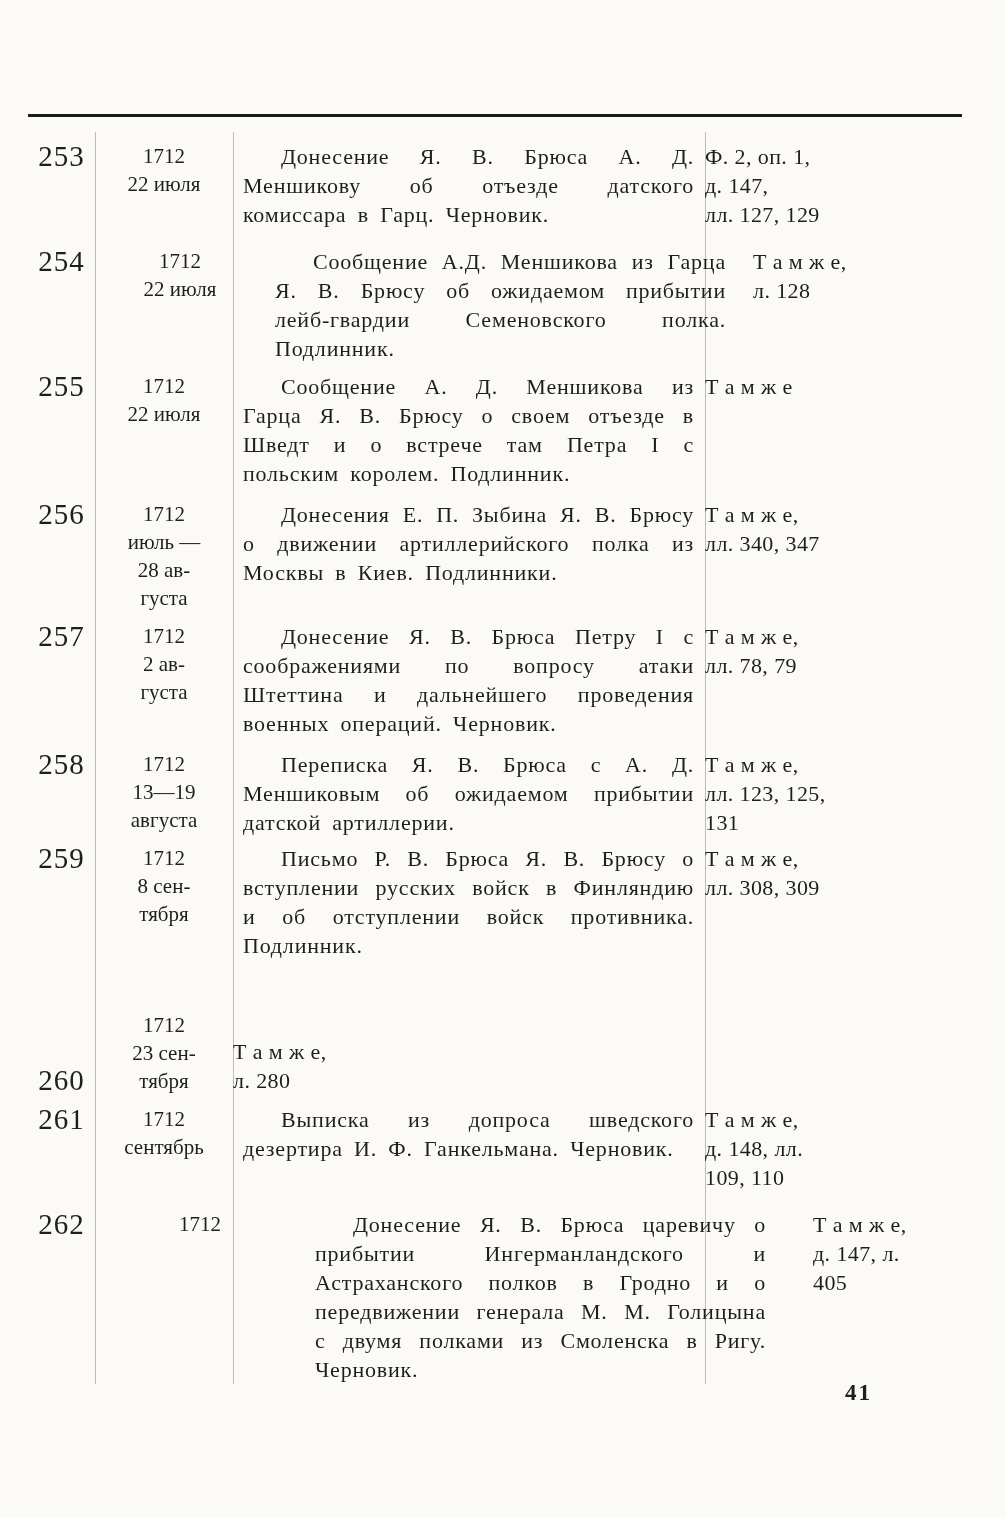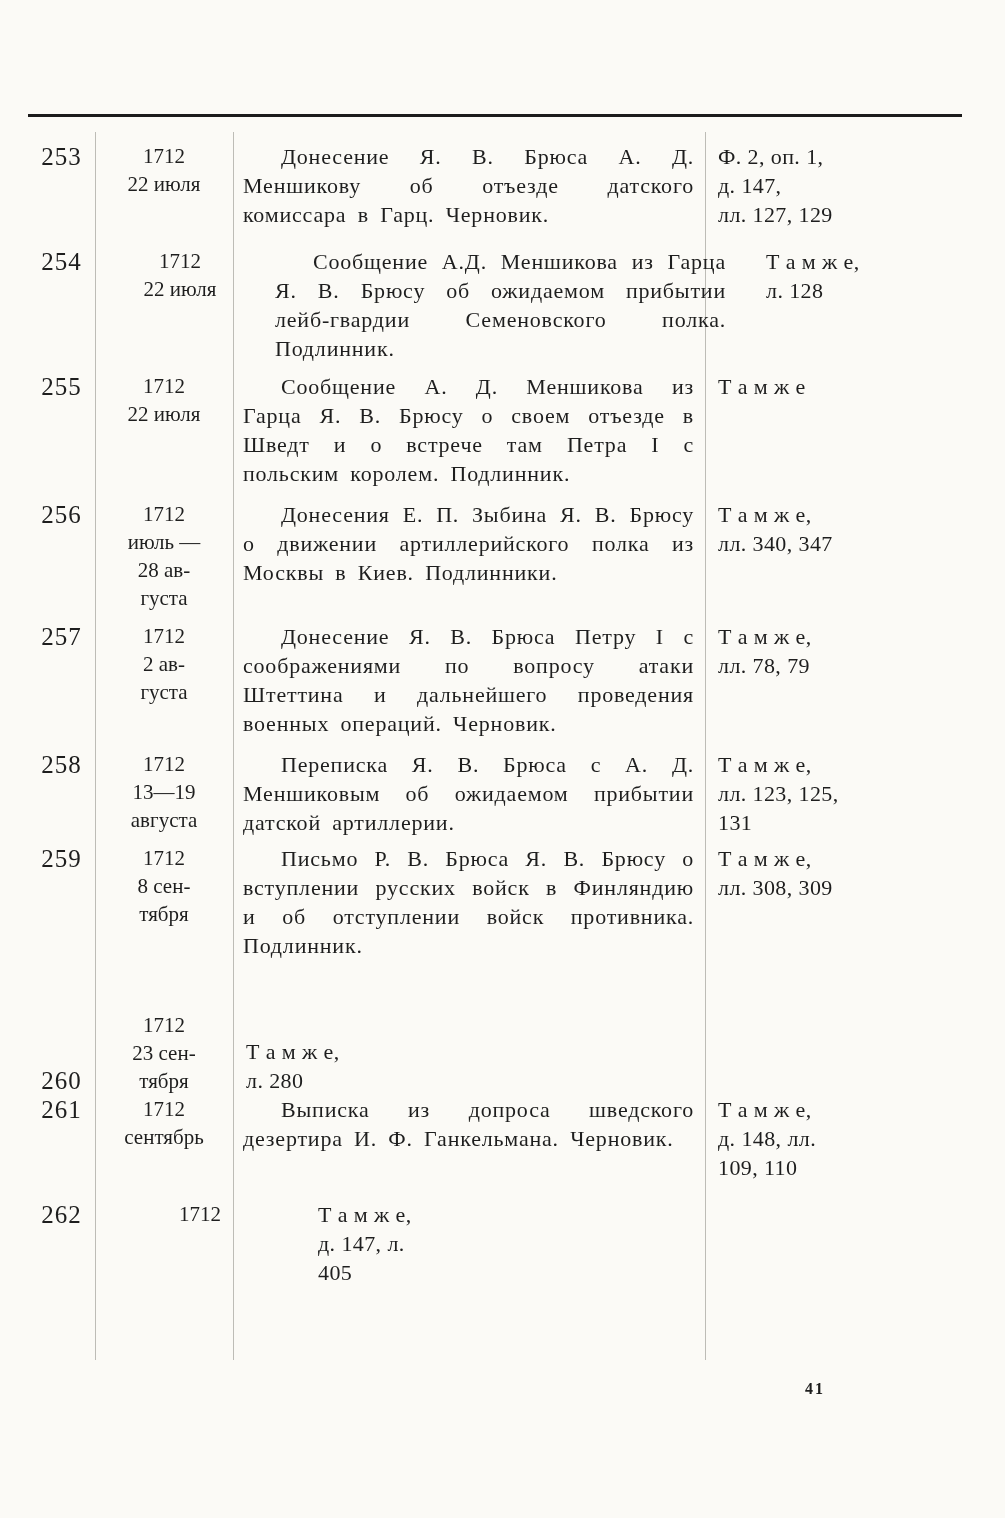--- a/index.html
+++ b/index.html
@@ -53,27 +53,27 @@
     align-items: flex-start;
   }
   .rows > .row:nth-child(1)  { min-height: 105px; }
   .rows > .row:nth-child(2)  { min-height: 125px; gap: 16px; }
   .rows > .row:nth-child(3)  { min-height: 128px; }
   .rows > .row:nth-child(4)  { min-height: 122px; }
   .rows > .row:nth-child(5)  { min-height: 128px; }
   .rows > .row:nth-child(6)  { min-height: 94px; }
   .rows > .row:nth-child(7)  { min-height: 126px; }
   .rows > .row:nth-child(8)  { min-height: 125px; align-items: flex-end; }
-  .rows > .row:nth-child(9)  { min-height: 105px; }
+  .rows > .row:nth-child(9)  { min-height: 105px; margin-top: 10px; }
   .rows > .row:nth-child(10) { min-height: 160px; gap: 36px; }
   .cell-num {
     width: 67px;
     flex: 0 0 67px;
     text-align: center;
-    font-size: 25px;
+    font-size: 29px;
     line-height: 29px;
     letter-spacing: 1px;
   }
   .cell-date {
     width: 138px;
     flex: 0 0 138px;
     text-align: center;
     font-size: 21px;
     line-height: 28px;
     white-space: pre-line;
@@ -86,31 +86,30 @@
     font-size: 22px;
     line-height: 29px;
     text-align: justify;
     text-indent: 38px;
     letter-spacing: 0.8px;
     word-spacing: 5px;
   }
   .cell-ref {
     flex: 1 1 auto;
     box-sizing: border-box;
-    padding-left: 13px;
     font-size: 22px;
     line-height: 29px;
     white-space: pre-line;
     letter-spacing: 0.4px;
   }
   .page-num {
     position: absolute;
     top: 1380px;
-    left: 805px;
-    font-size: 16px;
+    left: 845px;
+    font-size: 23px;
     font-weight: bold;
     letter-spacing: 2px;
   }
 </style>
 </head>
 <body>
 
 <div class="top-rule"></div>
 
 <div class="table-wrap">
@@ -204,20 +203,21 @@
 сентябрь</div>
     <div class="cell-desc">Выписка из допроса шведского дезертира И. Ф. Ганкельмана. Черновик.</div>
     <div class="cell-ref">Т а м  ж е,
 д. 148, лл.
 109, 110</div>
   </div>
 
   <div class="row">
     <div class="cell-num">262</div>
     <div class="cell-date">1712</div>
+    <div class="cell-desc">Донесение Я. В. Брюса царевичу о прибытии Ингерманландского и Астраханского полков в Гродно и о передвижении генерала М. М. Голицына с двумя полками из Смоленска в Ригу. Черновик.</div>
     <div class="cell-ref">Т а м  ж е,
 д. 147, л.
 405</div>
   </div>
 </div>
 </div>
 
 <div class="page-num">41</div>
 
 </body></html>

